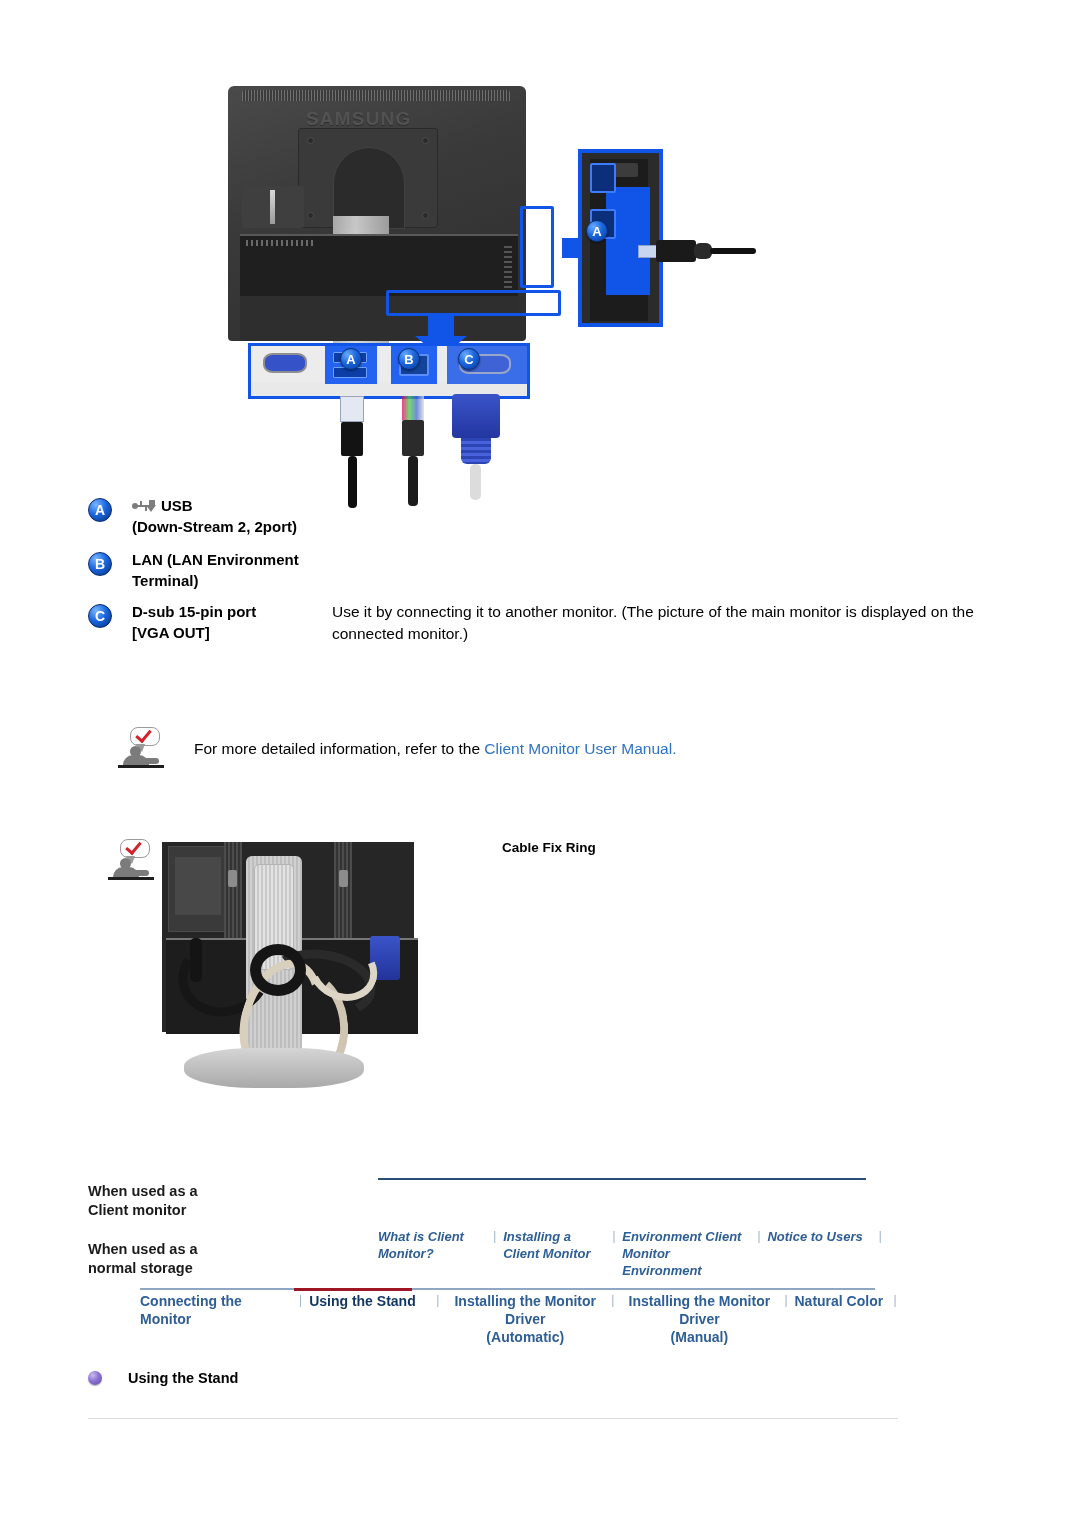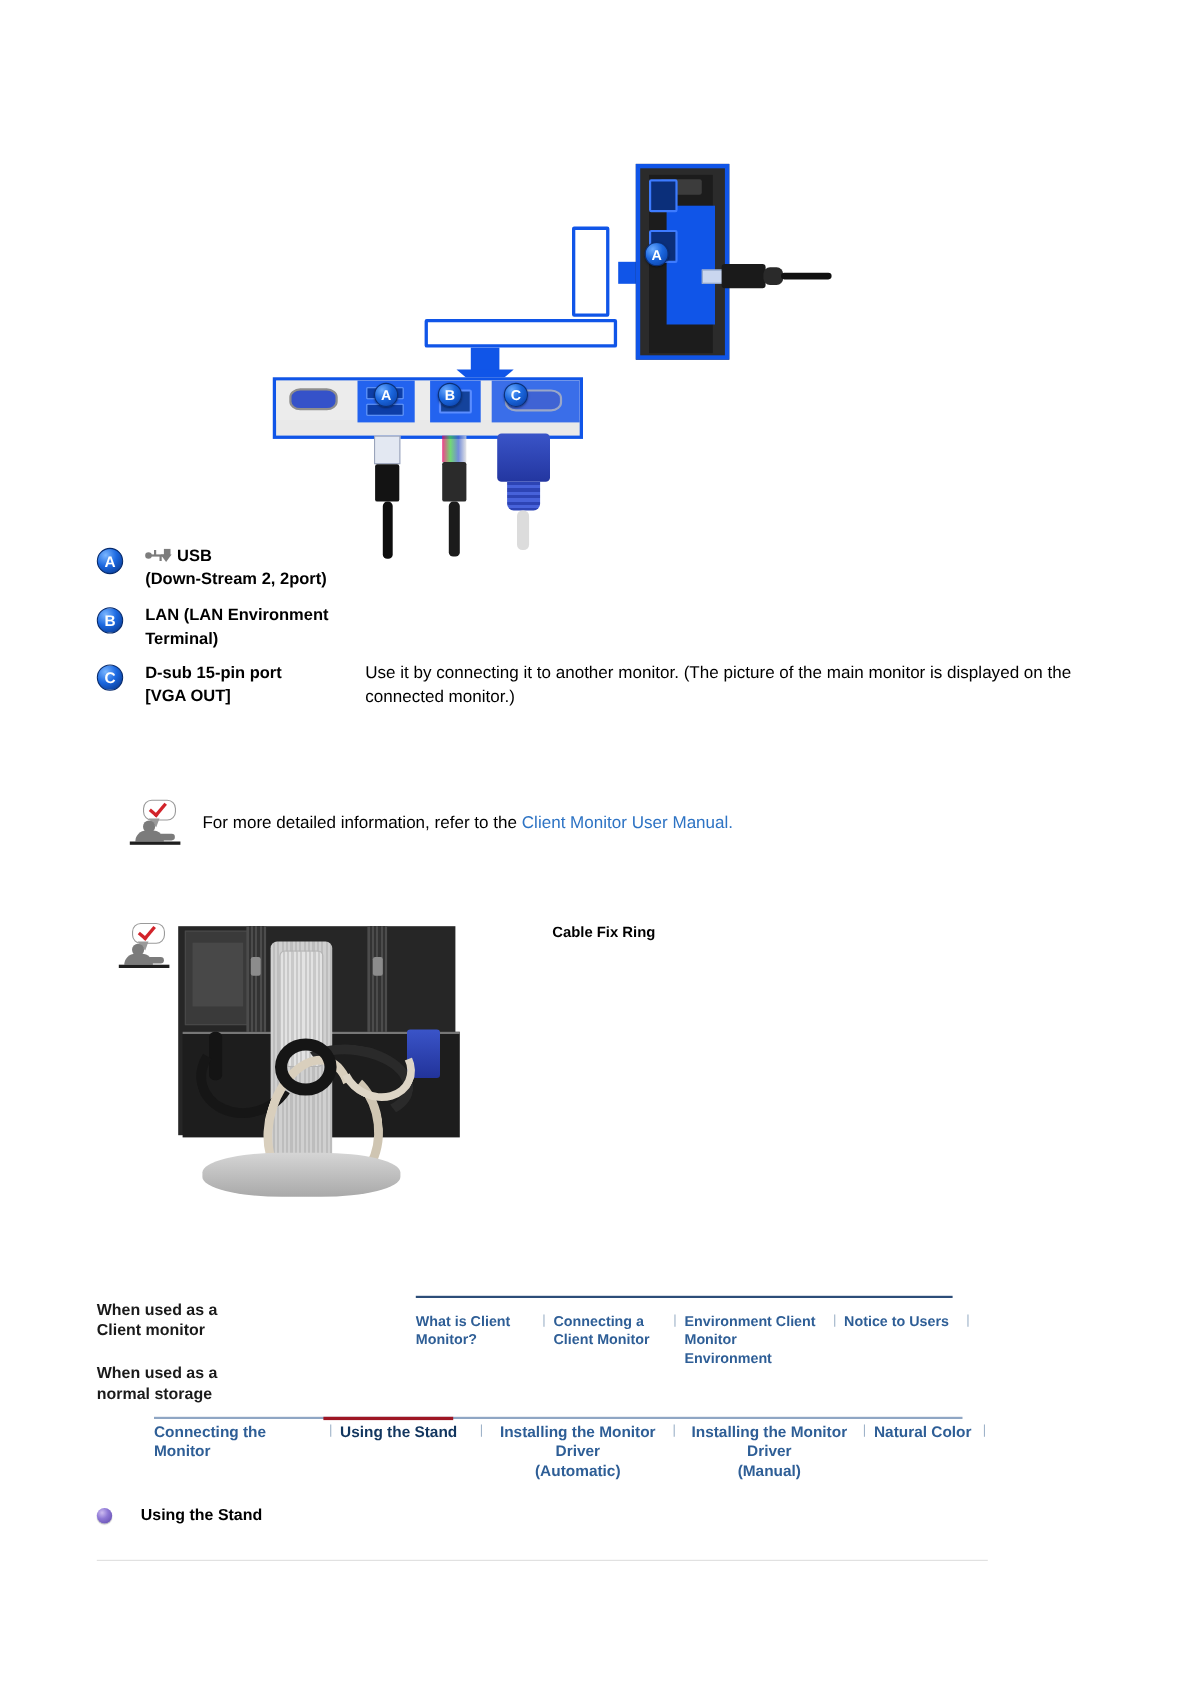--- a/index.html
+++ b/index.html
@@ -271,21 +271,21 @@
   .usb-glyph .b1{ position:absolute;left:8px;top:1px;width:2px;height:5px;background:#7d7d7d;}
   .usb-glyph .b2{ position:absolute;left:13px;top:6px;width:2px;height:5px;background:#7d7d7d;}
 
   
   #note-1 {
     position: absolute; left: 118px; top: 726px;
     display: flex; align-items: center;
   }
   .note-icon { width: 52px; flex: 0 0 52px; }
   .note-text {
-    font-size: 15.5px; line-height: 22px; margin-left: 14px;
+    font-size: 15.5px; line-height: 22px; margin-left: 24px;
   }
   .link-text { color: #2d73c4; }
 
   
   .person-icon { position: relative; width: 46px; height: 46px; }
   .person-icon .bubble{
     position:absolute; left:12px; top:1px; width:30px; height:19px;
     border:1.6px solid #9a9a9a; border-radius:8px; background:#fff;
   }
   .person-icon .bubble:after{
@@ -369,21 +369,21 @@
   }
   #nav-label-client { left: 88px; top: 8px; }
   #nav-label-normal { left: 88px; top: 66px; }
 
   .nav-rule { position: absolute; height: 2px; background: #2c4d78; }
   #rule-1 { left: 378px; top: 1178px; width: 488px; }
   #rule-2 { left: 140px; top: 1288px; width: 735px; background:#8fa6c4; }
   #rule-2-red { position:absolute; left: 294px; top: 1288px; width: 118px; height: 3px; background: #9e1623; }
 
   .nav-items { position: absolute; display: flex; align-items: flex-start; }
-  #nav-row-1 { left: 378px; top: 1192px; }
+  #nav-row-1 { left: 378px; top: 1228px; font-style: italic; }
   #nav-row-2 { left: 140px; top: 1292px; }
   .nav-item {
     color: #2e5e96; font-weight: bold; font-size: 13px; line-height: 17px;
     text-align: left;
   }
   #nav-row-2 .nav-item { font-size: 14px; line-height: 18px; }
   .nav-item.active { color: #12365f; font-size: 16px; }
   .nav-sep { color: #9fb3c9; font-size: 12px; padding: 0 7px; line-height: 17px; }
   .ni-center { text-align: center; }
 
@@ -403,20 +403,35 @@
   #bottom-rule {
     position: absolute; left: 88px; top: 1418px; width: 810px; height: 1px;
     background: #dedede;
   }
 </style>
 </head>
 <body>
 
 <div id="top-figure">
 
+  <div class="mon-body">
+    <div class="mon-vent"></div>
+    <div class="mon-logo">SAMSUNG</div>
+    <div class="mon-vesa">
+      <div class="screw" style="left:8px;top:8px"></div>
+      <div class="screw" style="right:8px;top:8px"></div>
+      <div class="screw" style="left:8px;bottom:8px"></div>
+      <div class="screw" style="right:8px;bottom:8px"></div>
+      <div class="mon-neck"></div>
+    </div>
+    <div class="mon-sidepanel"></div>
+    <div class="mon-stand-col"></div>
+    <div class="mon-lowerrecess"></div>
+    <div class="mon-bottom-strip"></div>
+  </div>
 
   <div class="blue-rect" id="rect-hslot"></div>
   <div class="blue-rect" id="rect-sideport"></div>
 
   <div class="arrow-right">
     <div class="shaft"></div>
       <div class="head"></div>
   </div>
   <div class="arrow-down">
     <div class="shaft"></div>
@@ -573,21 +588,21 @@
 <div class="nav-rule" id="rule-2"></div>
 <div id="rule-2-red"></div>
 
 <div class="nav-items" id="nav-row-1">
   <div class="nav-item" style="width:108px">
     <div>What is Client</div>
     <div>Monitor?</div>
   </div>
   <div class="nav-sep">|</div>
   <div class="nav-item" style="width:102px">
-    <div>Connecting a</div>
+    <div>Installing a</div>
     <div>Client Monitor</div>
   </div>
   <div class="nav-sep">|</div>
   <div class="nav-item" style="width:128px">
     <div>Environment  Client</div>
     <div>Monitor  Environment</div>
   </div>
   <div class="nav-sep">|</div>
   <div class="nav-item" style="width:104px">
     <div>Notice to Users</div>

